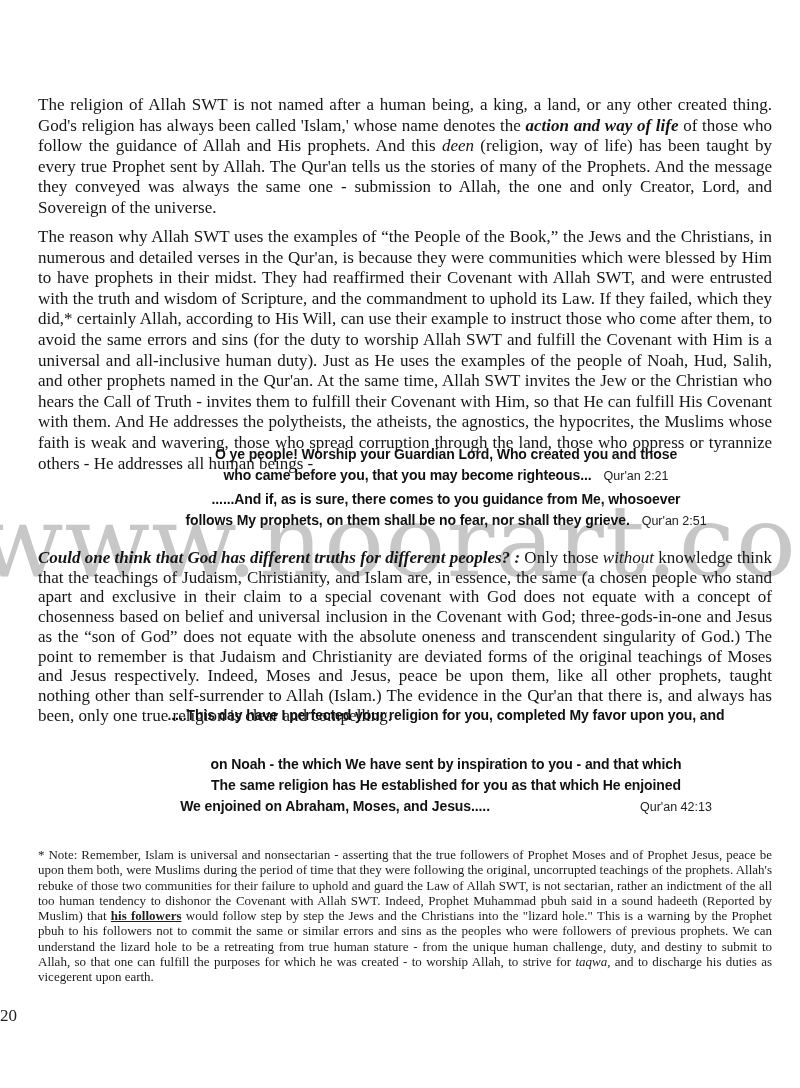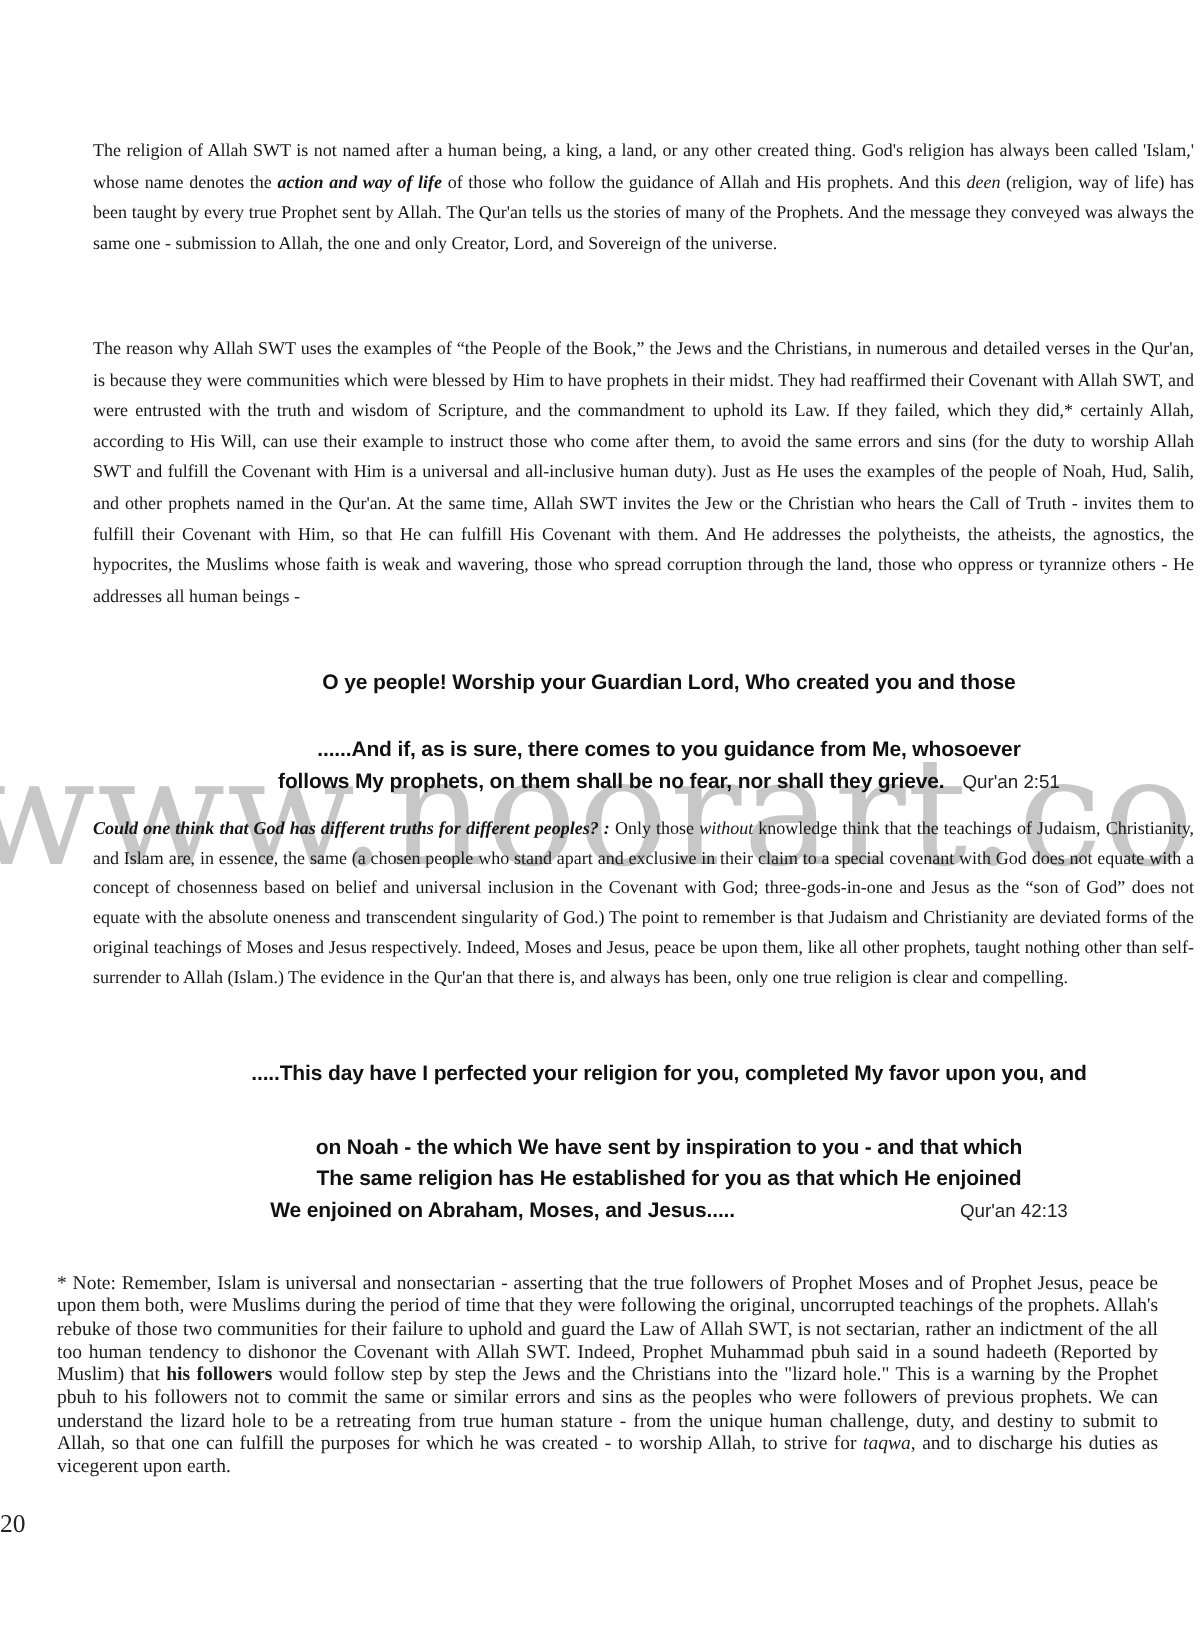--- a/index.html
+++ b/index.html
@@ -9,28 +9,28 @@
     font-family:"Liberation Serif", serif; color:#151515;
   }
   .watermark {
     position:absolute; top:492px; left:-22px; z-index:0;
     font-family:"DejaVu Serif", serif; font-size:100px; line-height:1;
     color:#c7c7c7; letter-spacing:1px; white-space:nowrap;
     user-select:none;
   }
   .block {
     position:absolute; left:38px; width:734px; z-index:1;
-    text-align:justify; font-size:12px; line-height:20.6px;margin-left:24px;
+    text-align:justify; font-size:17px; line-height:20.6px;
   }
   #para1 { top:78px; }
   #para2 { top:210px; }
   #para3 { top:531px; line-height:19.7px; }
   .bi { font-weight:bold; font-style:italic; }
   .it { font-style:italic; }
-  .b  { font-weight:bold; }
+  .b  { font-weight:bold;text-decoration:underline; }
   .quote {
     position:absolute; left:146px; width:600px; z-index:1;
     font-family:"Liberation Sans", sans-serif; font-weight:bold;
     font-size:14px; line-height:21px; color:#111; text-align:center;
     letter-spacing:-0.1px;
   }
   #quote1 { top:444px; }
   #quote2 { top:489px; }
   #quote3 { top:705px; }
   #quote4 { top:754px; }
@@ -54,20 +54,21 @@
 <div class="page">
 
   <div class="watermark">www.noorart.com</div>
 
   <p class="block" id="para1"><span>The religion of Allah SWT is not named after a human being, a king, a land, or any other created thing.  God's religion has always been called 'Islam,'  whose name denotes the </span><span class="bi">action and way of life</span><span> of those who follow the guidance of Allah and His prophets.  And this </span><span class="it">deen</span><span> (religion, way of life) has been taught by every true Prophet sent by Allah.  The Qur'an tells us the stories of many of the Prophets.  And the message they conveyed was always the same one - submission to Allah, the one and only Creator, Lord, and Sovereign of the universe.</span></p>
 
   <p class="block" id="para2"><span>The reason why Allah SWT uses the examples of “the People of the Book,”  the Jews and the Christians, in numerous and detailed verses in the Qur'an, is because they were communities which were blessed by Him to have prophets in their midst.  They had reaffirmed their Covenant with Allah SWT, and were entrusted with the truth and wisdom of Scripture, and the commandment to uphold its Law.  If they failed, which they did,* certainly Allah, according to His Will, can use their example to instruct those who come after them, to avoid the same errors and sins (for the duty to worship Allah SWT and fulfill the Covenant with Him is a universal and all-inclusive human duty).  Just as He uses the examples of the people of Noah, Hud, Salih, and other prophets named in the Qur'an.  At the same time, Allah SWT invites the Jew or the Christian who hears the Call of Truth - invites them to fulfill their Covenant with Him, so that He can fulfill His Covenant with them.  And He addresses the polytheists, the atheists, the agnostics, the hypocrites, the Muslims whose faith is weak and wavering, those who spread corruption through the land, those who oppress or tyrannize others - He addresses all human beings -</span></p>
 
   <div class="quote" id="quote1">
     <div>O ye people! Worship your Guardian Lord, Who created  you and those</div>
+    <div><span>who came before you,   that you may   become righteous...</span><span class="cite">Qur'an 2:21</span></div>
   </div>
 
   <div class="quote" id="quote2">
     <div>......And if, as is sure, there comes to you guidance from  Me, whosoever</div>
     <div><span>follows My prophets, on them shall be  no fear, nor shall they grieve.</span><span class="cite">Qur'an  2:51</span></div>
   </div>
 
   <p class="block" id="para3"><span class="bi">Could one think that God has different truths for different peoples? : </span><span>  Only those </span><span class="it">without</span><span> knowledge think that the teachings of Judaism, Christianity, and Islam are, in essence, the same  (a chosen people who stand apart and exclusive in their claim to a special covenant with God does not equate  with a concept of chosenness based on belief and universal inclusion in the Covenant with God;  three-gods-in-one  and Jesus as the “son of God” does not equate with the absolute oneness and transcendent singularity of God.)   The point to remember is that Judaism and Christianity are deviated forms of the original teachings of Moses and Jesus respectively.  Indeed, Moses and Jesus, peace be upon them, like all other prophets, taught nothing other than self-surrender to Allah  (Islam.)   The evidence in the Qur'an that there is, and always has been,  only one true religion is clear and compelling.</span></p>
 
   <div class="quote" id="quote3">

